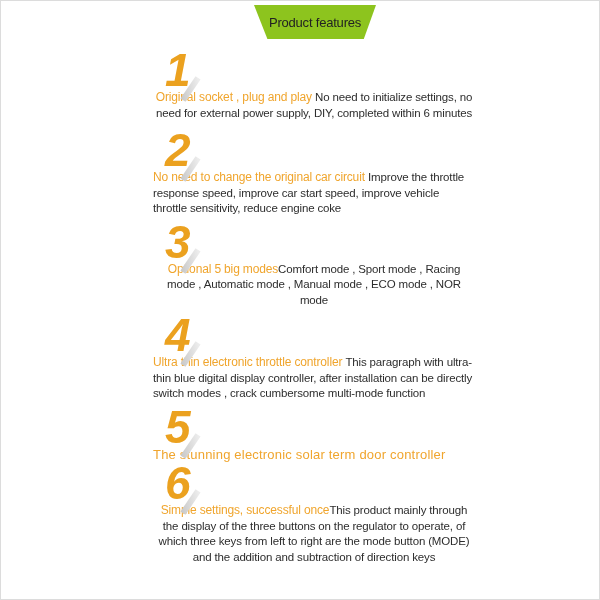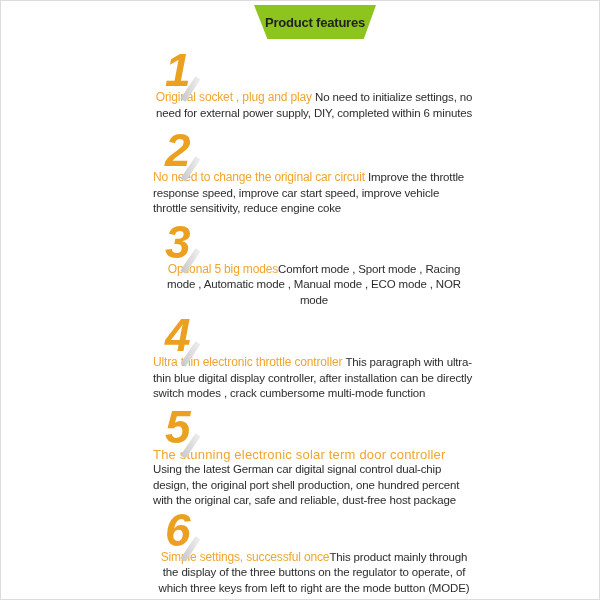--- a/index.html
+++ b/index.html
@@ -21,21 +21,21 @@
     height: 34px;
     margin: 4px 0 0 253px;
     background: var(--badge-green, #8dc41e);
     clip-path: polygon(0 0, 100% 0, 90% 100%, 11% 100%);
     display: flex;
     align-items: center;
     justify-content: center;
   }
   .badge span {
     font-size: 13px;
-    font-weight: 700;
+    font-weight: 400;
     letter-spacing: -0.2px;
     color: #222222;
   }
 
   
   .item { margin-left: 152px; width: 322px; }
   .item.i1 { margin-top: 12px; }
   .item.i2 { margin-top: 10px; }
   .item.i3 { margin-top: 6px; }
   .item.i4 { margin-top: 8px; }
@@ -109,21 +109,21 @@
     <p class="para"><span class="heading">Optional 5 big modes</span><span class="desc">Comfort mode , Sport mode , Racing mode , Automatic mode , Manual mode , ECO mode , NOR mode</span></p>
   </section>
 
   <section class="item i4 align-left">
     <div class="num"><i class="slash"></i><span class="digit">4</span></div>
     <p class="para"><span class="heading">Ultra thin electronic throttle controller </span><span class="desc">This paragraph with ultra-thin blue digital display controller, after installation can be directly switch modes , crack cumbersome multi-mode function</span></p>
   </section>
 
   <section class="item i5 align-left block-heading">
     <div class="num"><i class="slash"></i><span class="digit">5</span></div>
-    <p class="para"><span class="heading">The stunning electronic solar term door controller</span><span class="desc">Using the latest German car digital signal control dual-chip design, the original port shell production, one hundred percent with the original car, safe and reliable, dust-free host package</span></p>
+    <p class="para"><span class="heading">The stunning electronic solar term door controller</span></p>
   </section>
 
   <section class="item i6 align-center">
     <div class="num"><i class="slash"></i><span class="digit">6</span></div>
     <p class="para"><span class="heading">Simple settings, successful once</span><span class="desc">This product mainly through the display of the three buttons on the regulator to operate, of which three keys from left to right are the mode button (MODE) and the addition and subtraction of direction keys</span></p>
   </section>
 
 </div>
 
 </body></html>

